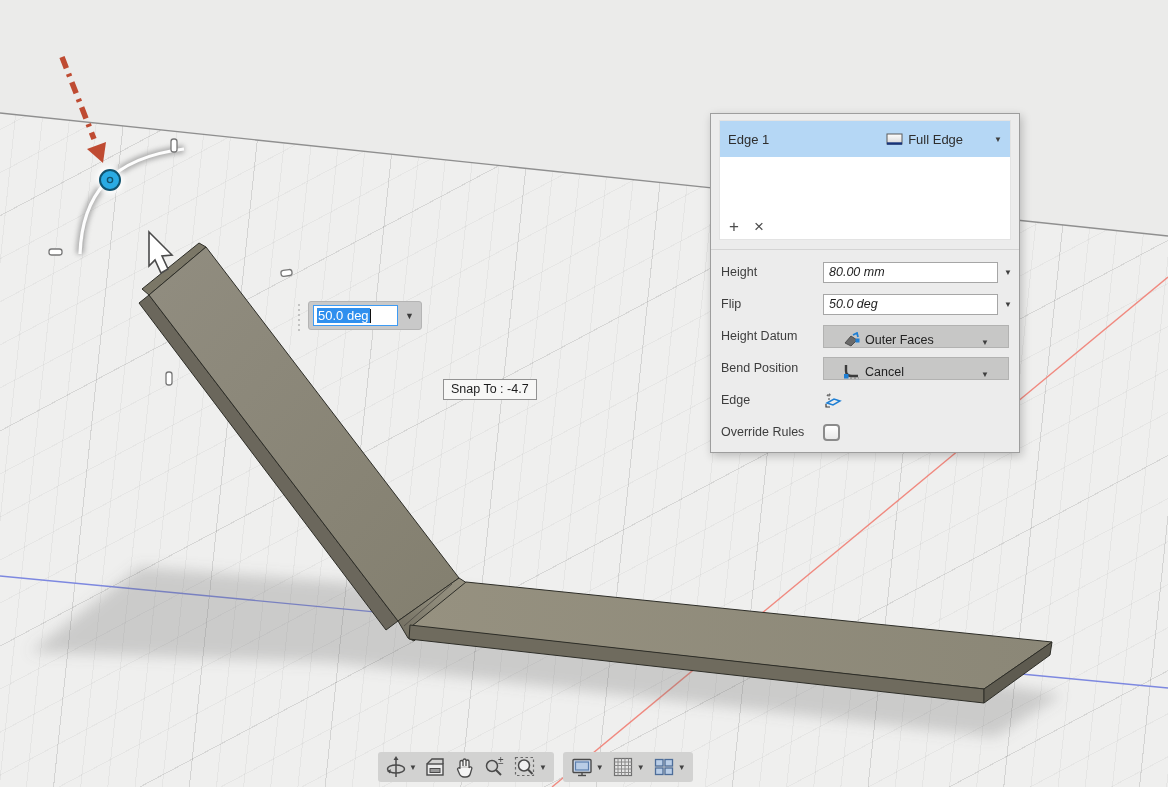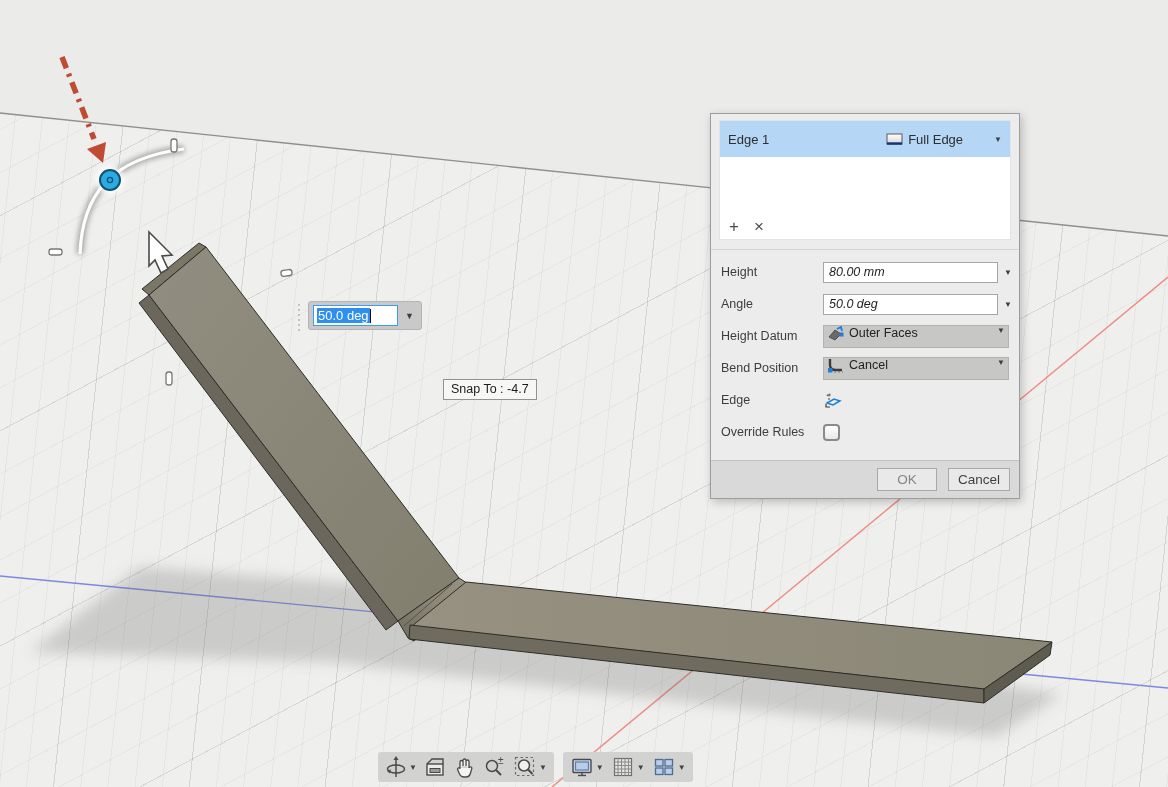--- a/index.html
+++ b/index.html
@@ -59,21 +59,21 @@
 
   .field-rows { padding:6px 10px 4px; }
   .field-row { height:32px; display:flex; align-items:center; }
   .field-label { width:102px; font-size:12.5px; color:#3d3d3d; flex:none; }
   .field-control { flex:1; display:flex; align-items:center; }
   .text-input { flex:1; height:21px; border:1px solid #a6a6a6; background:#fff;
     font-family:"Liberation Sans",sans-serif; font-size:12.5px; color:#1e1e1e; padding:0 5px; min-width:0;font-style:italic; }
   .drop { font-size:8px; color:#3f3f3f; cursor:pointer; }
   .field-control > .drop { padding:0 0 0 6px; }
   .gray-dropdown { flex:1; height:23px; background:#c7c7c6; border:1px solid #b2b2b1;
-    display:flex; align-items:flex-start; gap:5px; padding:0 3px; font-size:12.5px; color:#222; cursor:pointer; }
+    display:flex; align-items:flex-end; gap:5px; padding:0 19px; font-size:12.5px; color:#222; cursor:pointer; }
   .gray-dropdown .drop { margin-left:auto; }
   .icon-btn { width:22px; height:20px; display:flex; align-items:center; cursor:pointer; }
   .checkbox { width:17px; height:17px; border:2px solid #8b8b8b; border-radius:4px;
     background:linear-gradient(#ffffff,#e9e9e9); cursor:pointer; }
 
   .dialog-footer { margin-top:8px; background:#d9d9d9; border-top:1px solid #c2c2c2;
     padding:7px 9px; display:flex; justify-content:flex-end; gap:11px; }
   .dlg-btn { width:60px; height:23px; background:#e9e9e9; border:1px solid #a9a9a9;
     font-family:"Liberation Sans",sans-serif; font-size:13.5px; cursor:pointer; }
   .dlg-btn.ok { color:#858585; }
@@ -198,21 +198,21 @@
     <div class="field-rows">
       <div class="field-row">
         <span class="field-label">Height</span>
         <span class="field-control">
           <input class="text-input" value="80.00 mm" style="">
           <span class="drop">▼</span>
         </span>
       </div>
 
       <div class="field-row">
-        <span class="field-label">Angle</span>
+        <span class="field-label">Flip</span>
         <span class="field-control">
           <input class="text-input" value="50.0 deg" style="">
           <span class="drop">▼</span>
         </span>
       </div>
 
       <div class="field-row">
         <span class="field-label">Height Datum</span>
         <span class="field-control">
           <span class="gray-dropdown">
@@ -256,24 +256,20 @@
       </div>
 
       <div class="field-row">
         <span class="field-label">Override Rules</span>
         <span class="field-control">
           <span class="checkbox"></span>
         </span>
       </div>
     </div>
 
-    <div class="dialog-footer">
-      <button class="dlg-btn ok">OK</button>
-      <button class="dlg-btn cancel">Cancel</button>
-    </div>
   </div>
 
   <div class="nav-toolbar">
     <div class="nav-group">
       <span class="nav-btn">
         <svg width="22" height="24" viewBox="0 0 22 24">
           <ellipse cx="11" cy="14" rx="8.5" ry="4" fill="none" stroke="#4a4a4a" stroke-width="1.5"></ellipse>
           <line x1="11" y1="3" x2="11" y2="22" stroke="#4a4a4a" stroke-width="1.5"></line>
           <polygon points="11,1 8.5,5 13.5,5" fill="#4a4a4a"></polygon>
           <polygon points="2,16 6,14.2 5,18.5" fill="#4a4a4a"></polygon>

